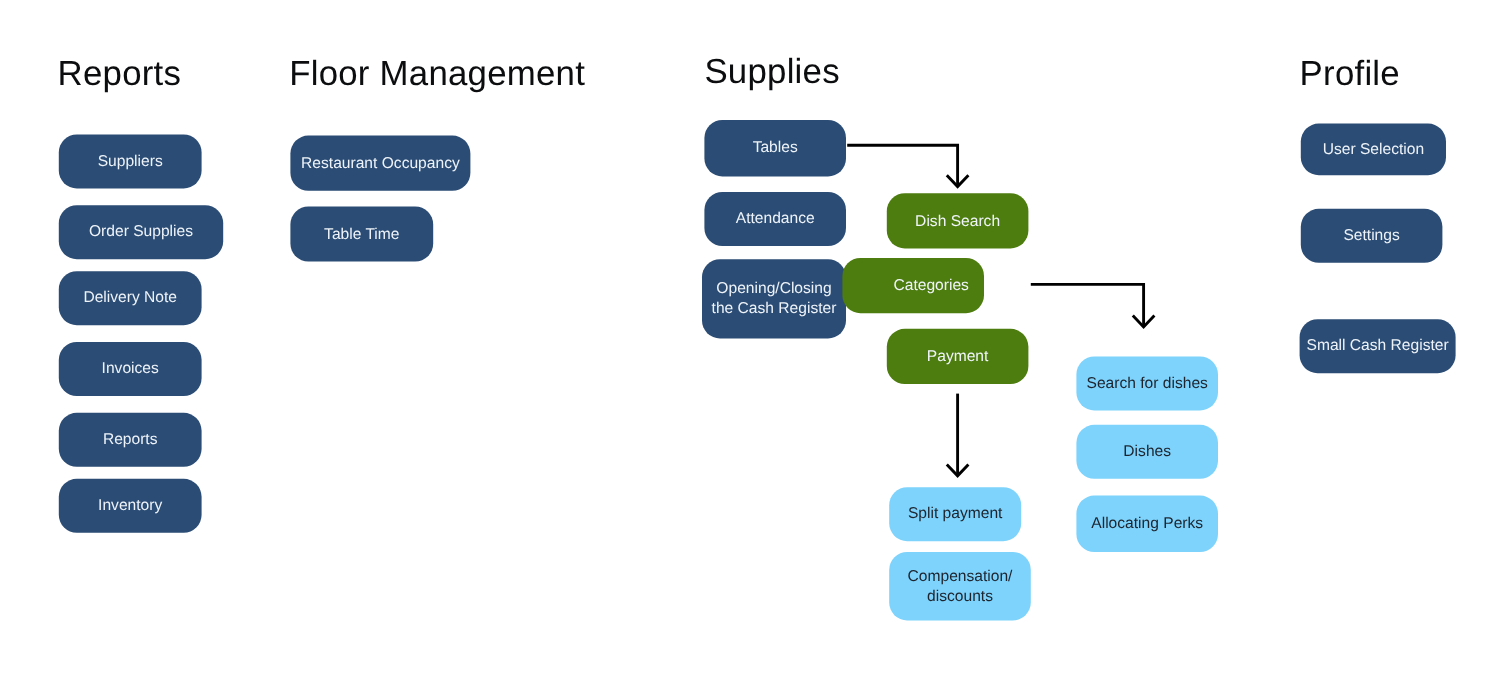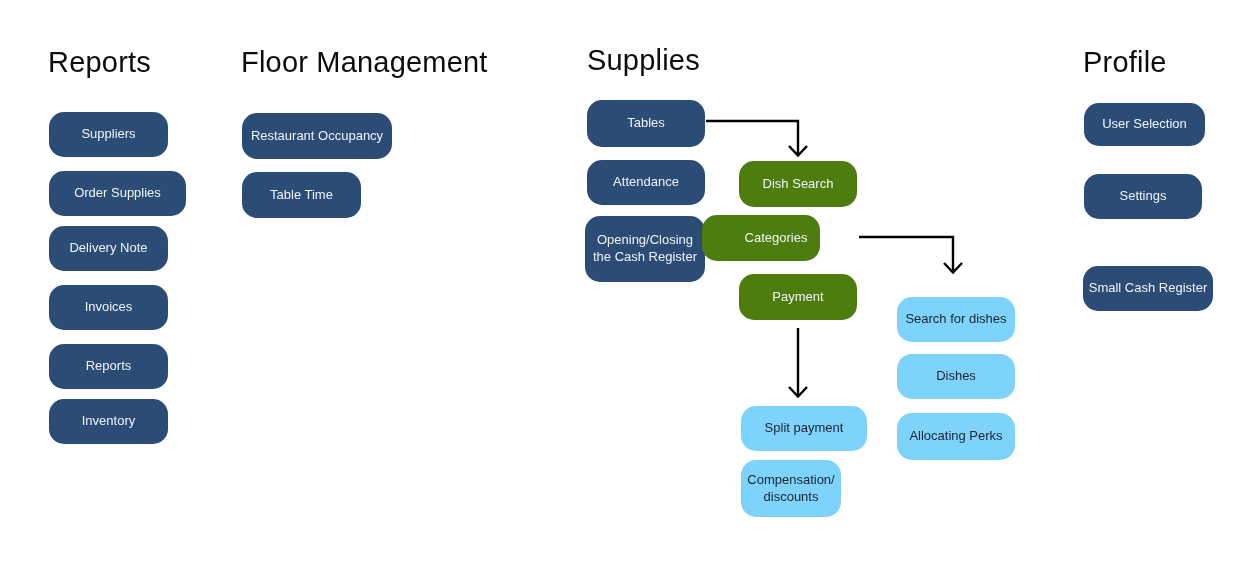--- a/index.html
+++ b/index.html
@@ -84,22 +84,22 @@
 the Cash Register</div>
 
   <div class="node medium" style="left:739px; top:161px; width:118px; height:46px;">Dish Search</div>
   <div class="node medium" style="left:702px; top:215px; width:118px; height:46px;padding-left:34px;">Categories</div>
   <div class="node medium" style="left:739px; top:274px; width:118px; height:46px;">Payment</div>
 
   <div class="node light" style="left:897px; top:297px; width:118px; height:45px;">Search for dishes</div>
   <div class="node light" style="left:897px; top:354px; width:118px; height:45px;">Dishes</div>
   <div class="node light" style="left:897px; top:413px; width:118px; height:47px;">Allocating Perks</div>
 
-  <div class="node light" style="left:741px; top:406px; width:126px; height:45px;">Split payment</div>
-  <div class="node light" style="left:741px; top:460px; width:100px; height:57px;">Compensation/
+  <div class="node light" style="left:741px; top:406px; width:110px; height:45px;">Split payment</div>
+  <div class="node light" style="left:741px; top:460px; width:118px; height:57px;">Compensation/
 discounts</div>
 
   <div class="node dark" style="left:1084px; top:103px; width:121px; height:43px;">User Selection</div>
   <div class="node dark" style="left:1084px; top:174px; width:118px; height:45px;">Settings</div>
   <div class="node dark" style="left:1083px; top:266px; width:130px; height:45px;">Small Cash Register</div>
 
   <svg class="arrow-layer" viewBox="0 0 1247 578" xmlns="http://www.w3.org/2000/svg">
 
     <g stroke="#000000" stroke-width="2.4" fill="none">
       <path d="M 706 121 L 798 121 L 798 155"></path>

